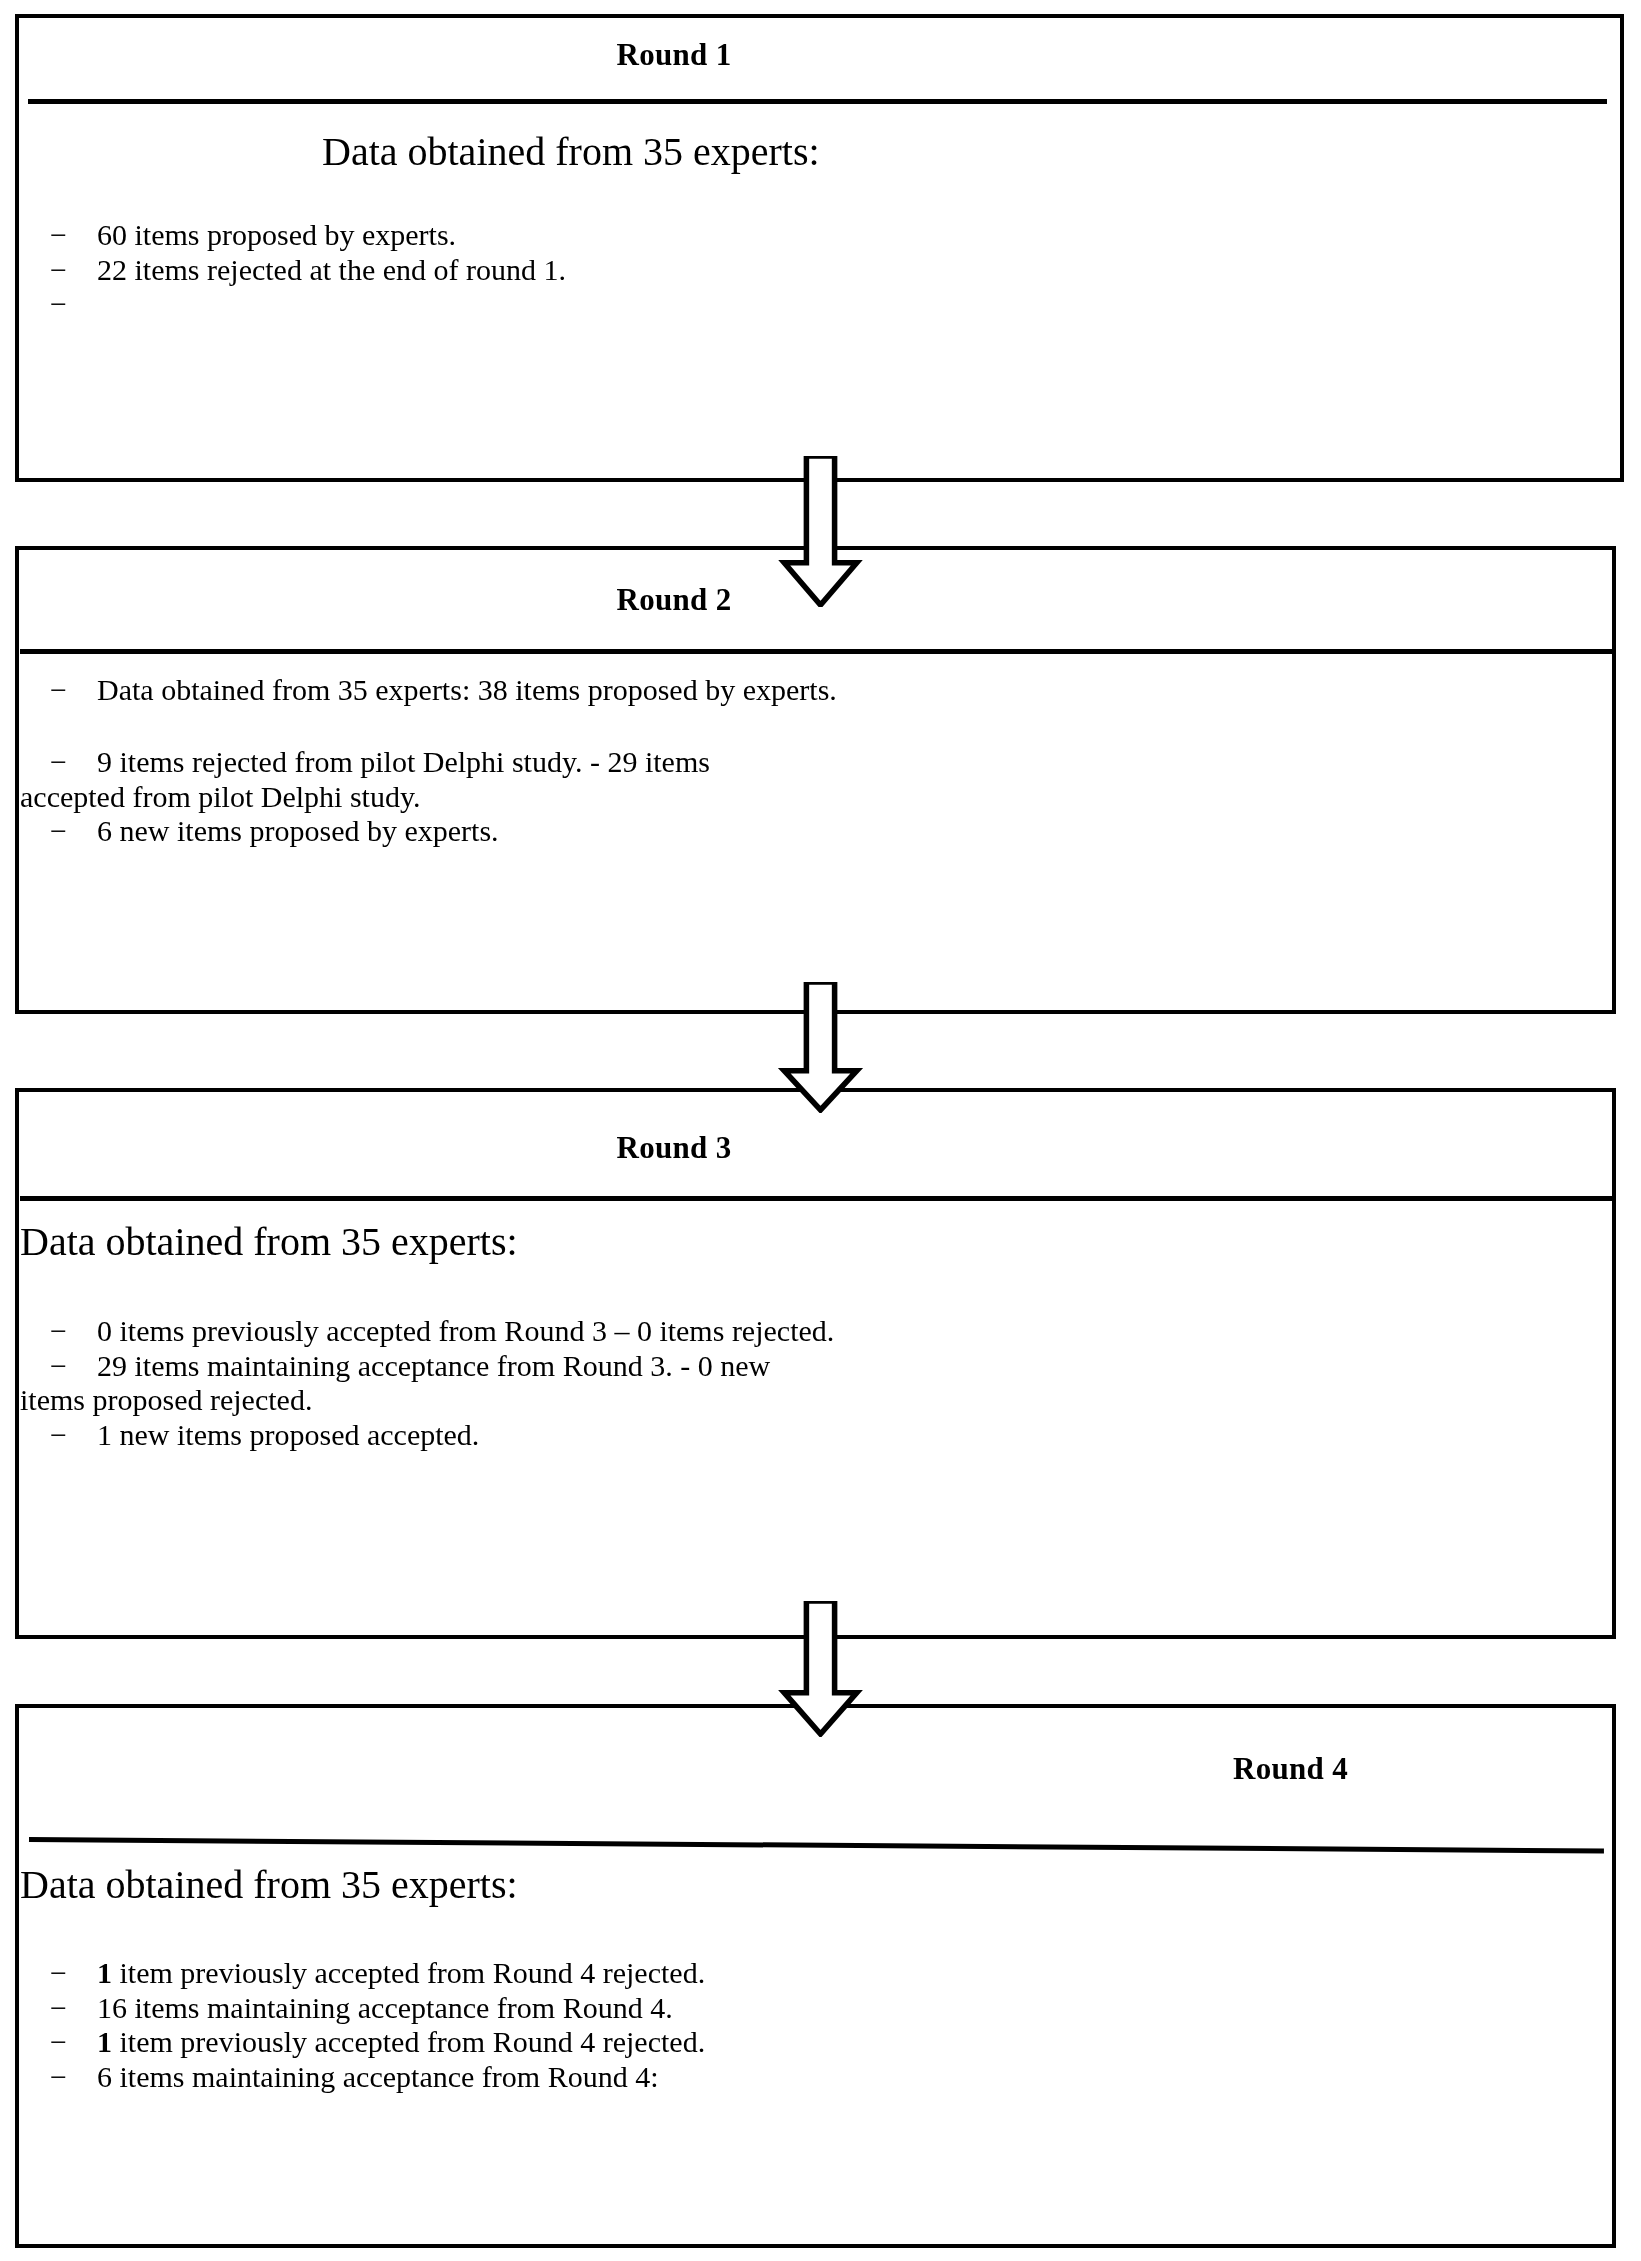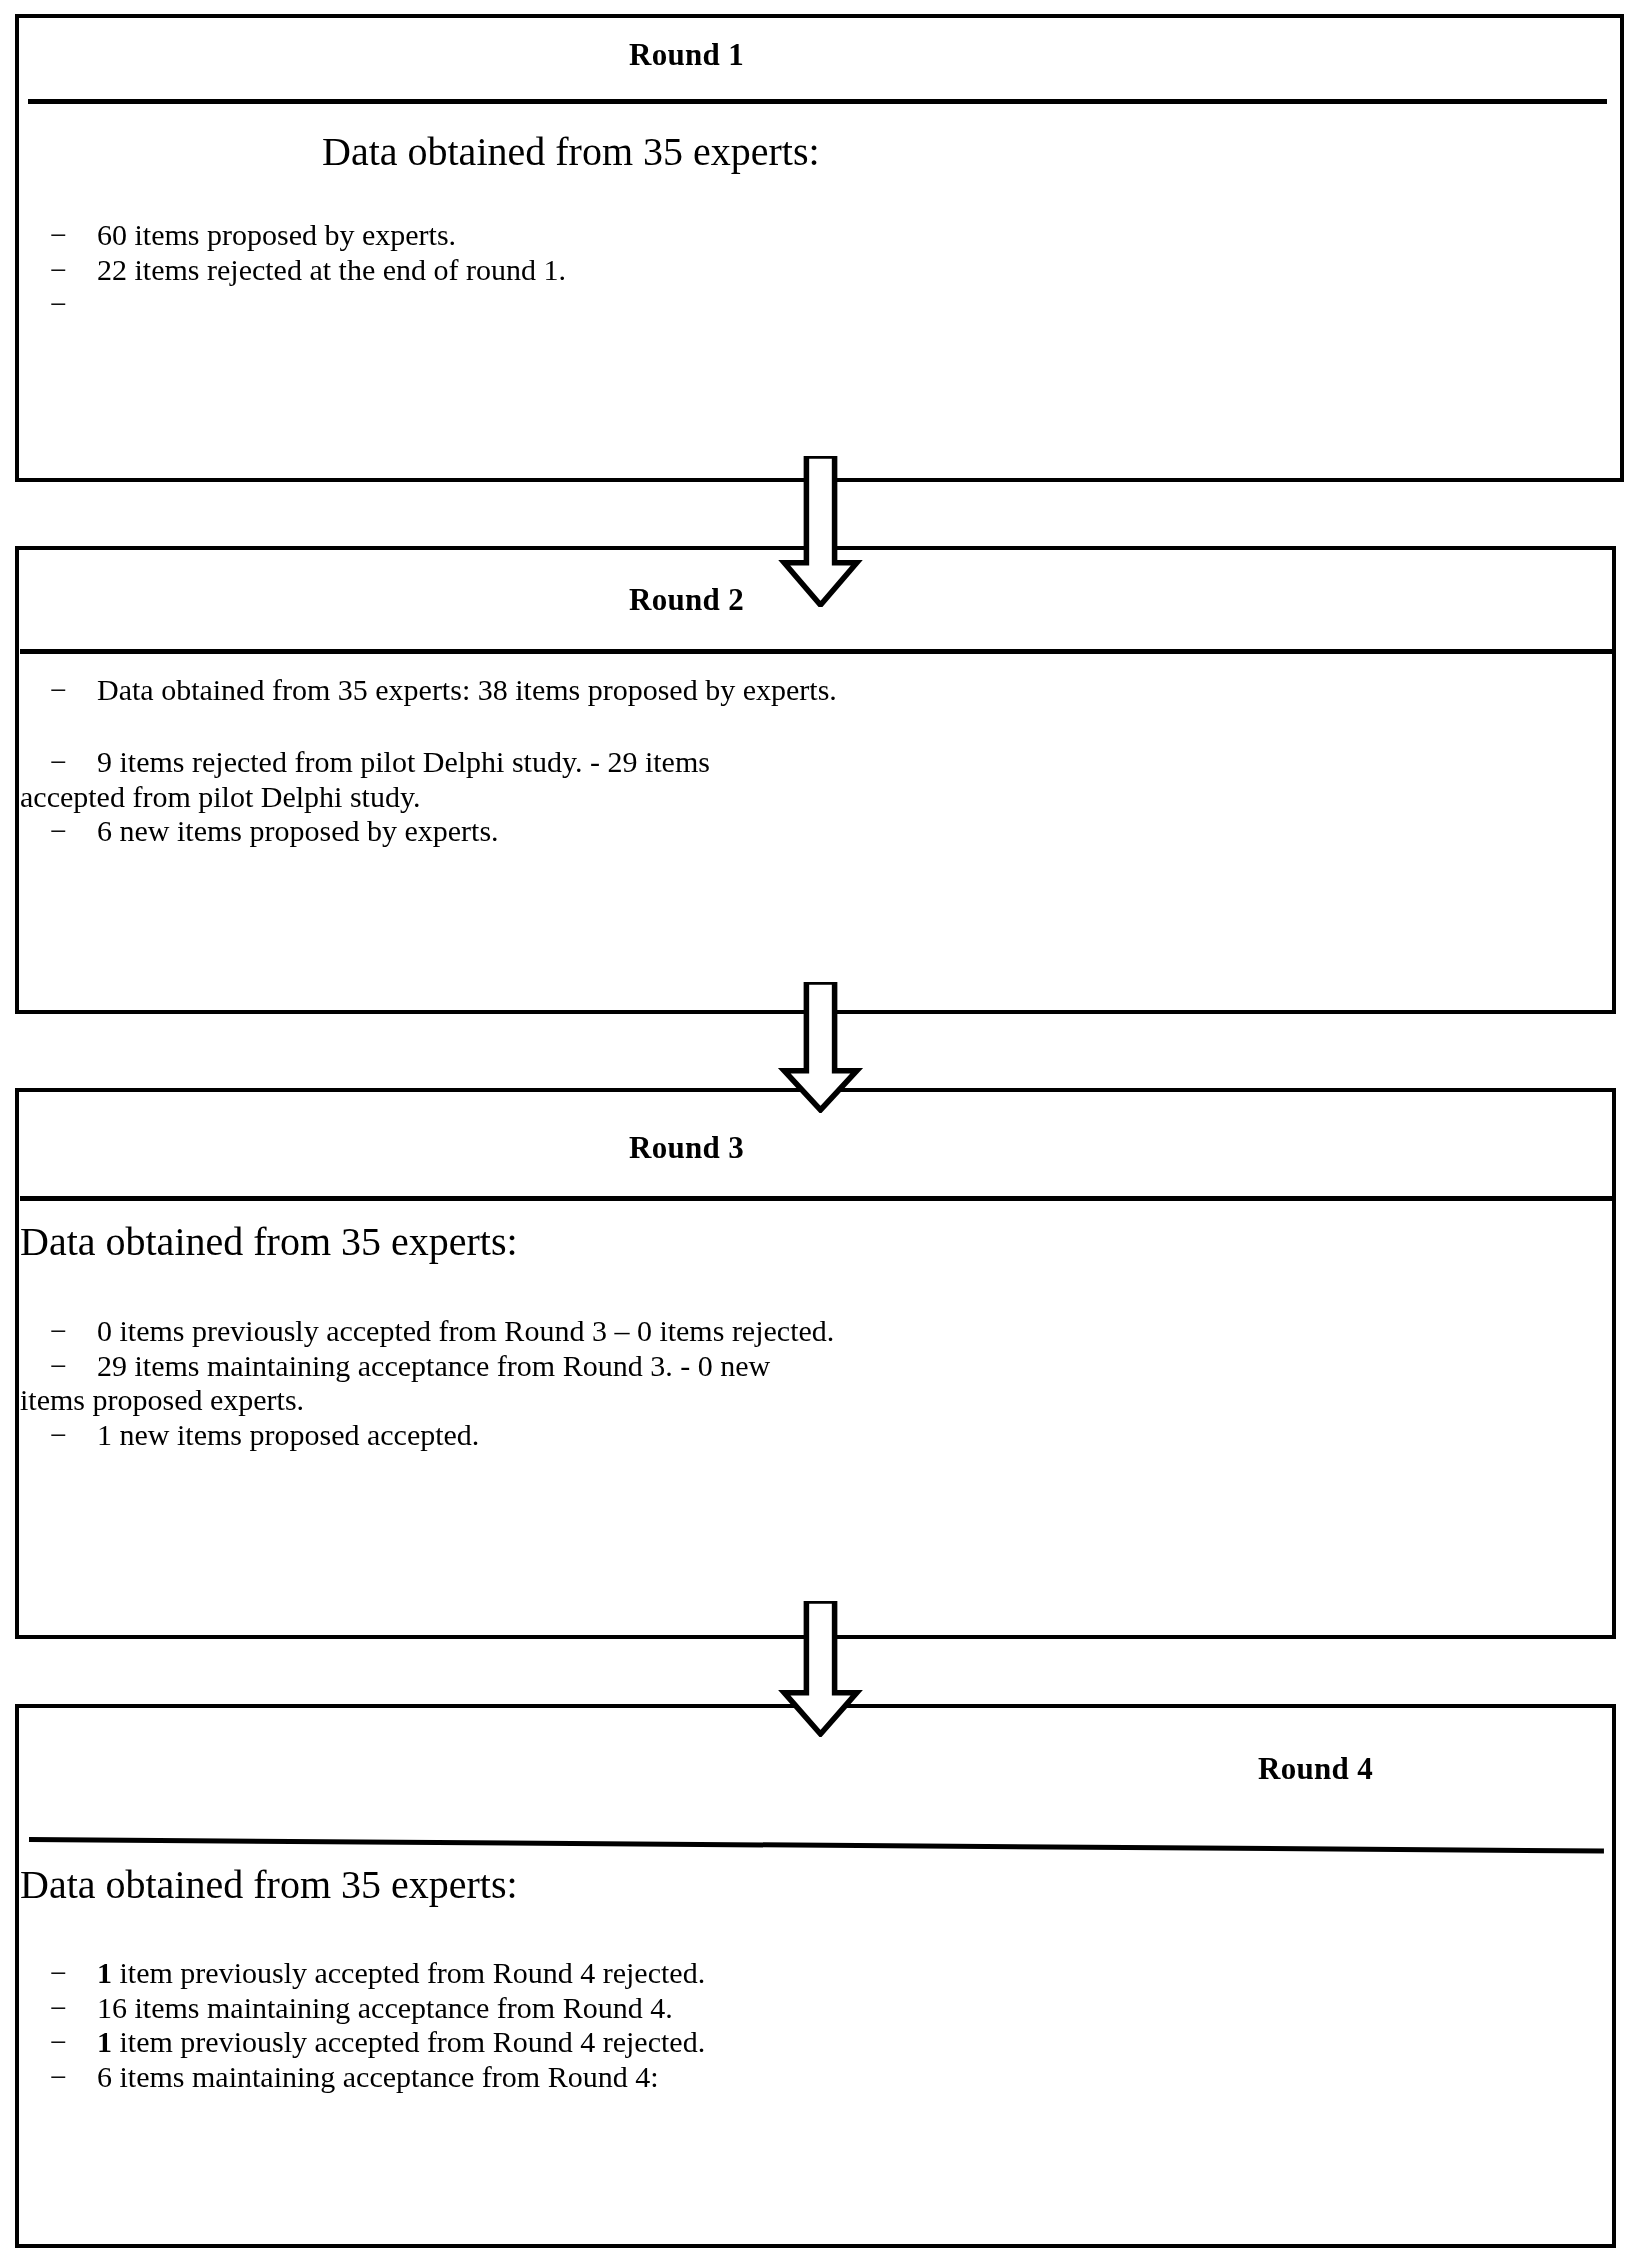--- a/index.html
+++ b/index.html
@@ -15,21 +15,20 @@
     color: #000000;
     overflow: hidden;
   }
 
   #canvas {
     position: absolute;
     left: 0;
     top: 0;
     width: 1348px;
     height: 2261px;
-    padding-left: 25px;
   }
 
   
   .round-box {
     position: absolute;
     box-sizing: border-box;
     border: 4.5px solid #000000;
     background: #ffffff;
   }
 
@@ -210,21 +209,21 @@
       <li>
         <span class="dash">−</span>
         <span>0 items previously accepted from Round 3 – 0 items rejected.</span>
       </li>
       <li>
         <span class="dash">−</span>
         <span>29 items maintaining acceptance from Round 3. - 0 new</span>
       </li>
       <li class="no-dash">
         
-        <span>items proposed experts.</span>
+        <span>items proposed rejected.</span>
       </li>
       <li>
         <span class="dash">−</span>
         <span>1 new items proposed accepted.</span>
       </li>
     </ul>
   </div>
 
   <div class="connector" id="connector-3-4">
     <svg width="101" height="136" viewBox="0 0 200 270" aria-hidden="true">

